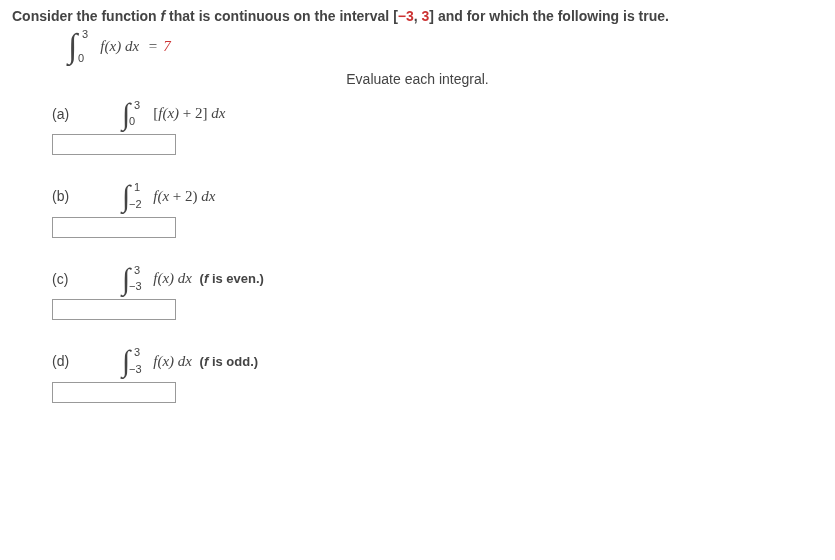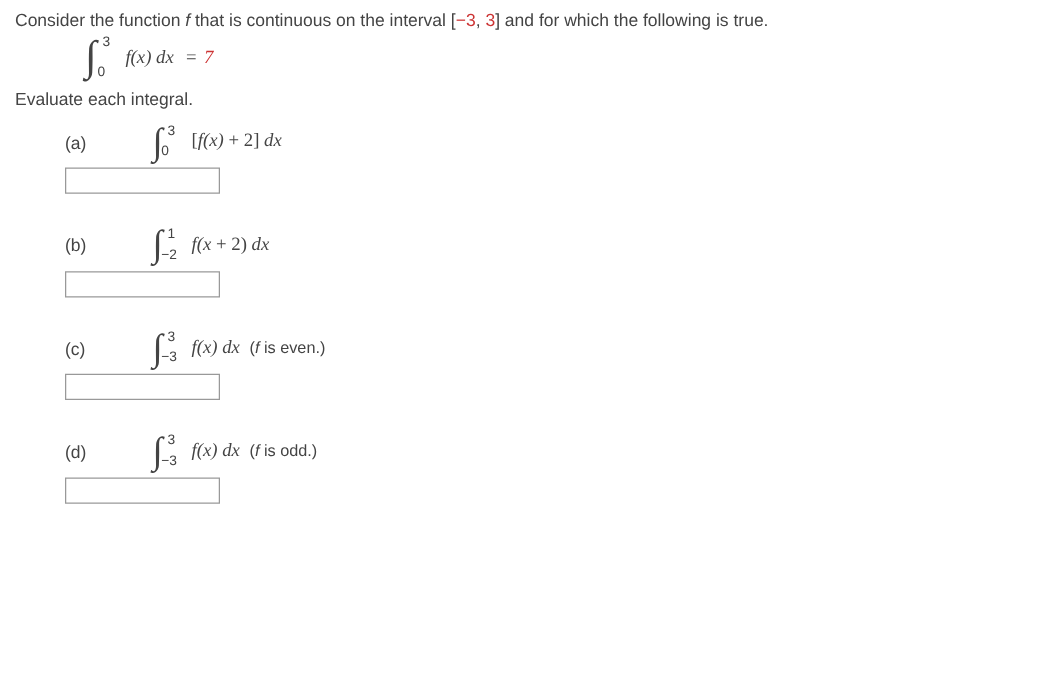--- a/index.html
+++ b/index.html
@@ -6,32 +6,34 @@
       font-family: Arial, Helvetica, sans-serif;
       font-size: 14px;
       color: #444;
       margin: 0;
       padding: 8px 12px;
       width: 835px;
       box-sizing: border-box;
     }
     .intro {
       margin-bottom: 8px;
+      font-weight: bold;
     }
     .interval-neg { color: #c33; }
     .interval-pos { color: #c33; }
     .given-integral {
       margin-left: 56px;
       margin-top: 8px;
       margin-bottom: 10px;
       display: flex;
       align-items: center;
     }
     .instruction {
       margin-bottom: 14px;
+      text-align: center;
     }
     .part {
       display: flex;
       align-items: center;
       margin-left: 40px;
       margin-bottom: 8px;
     }
     .label {
       width: 70px;
     }
@@ -96,21 +98,21 @@
     .integrand {
       font-style: italic;
       font-family: 'Times New Roman', serif;
       font-size: 15px;
       margin-left: 19px;
     }
     .integrand i { font-style: italic; }
     .dx { font-style: italic; }
     .eq { margin: 0 6px; font-style: normal; }
     .val-red { color: #c33; }
-    .paren-note { font-style: normal; font-family: Arial; font-size: 13px; margin-left: 4px;}
+    .paren-note { font-style: normal; font-family: Arial; font-size: 13px; margin-left: 4px; font-weight: bold;}
     .fvar { font-style: italic; }
   </style>
 </head>
 <body>
 
 <div class="intro">
   <span>Consider the function </span><span class="fvar">f</span><span> that is continuous on the interval </span><span>[</span><span class="interval-neg">−3</span><span>,</span><span class="interval-pos"> 3</span><span>]</span><span> and for which the following is true.</span>
 </div>
 
 <div class="given-integral">

